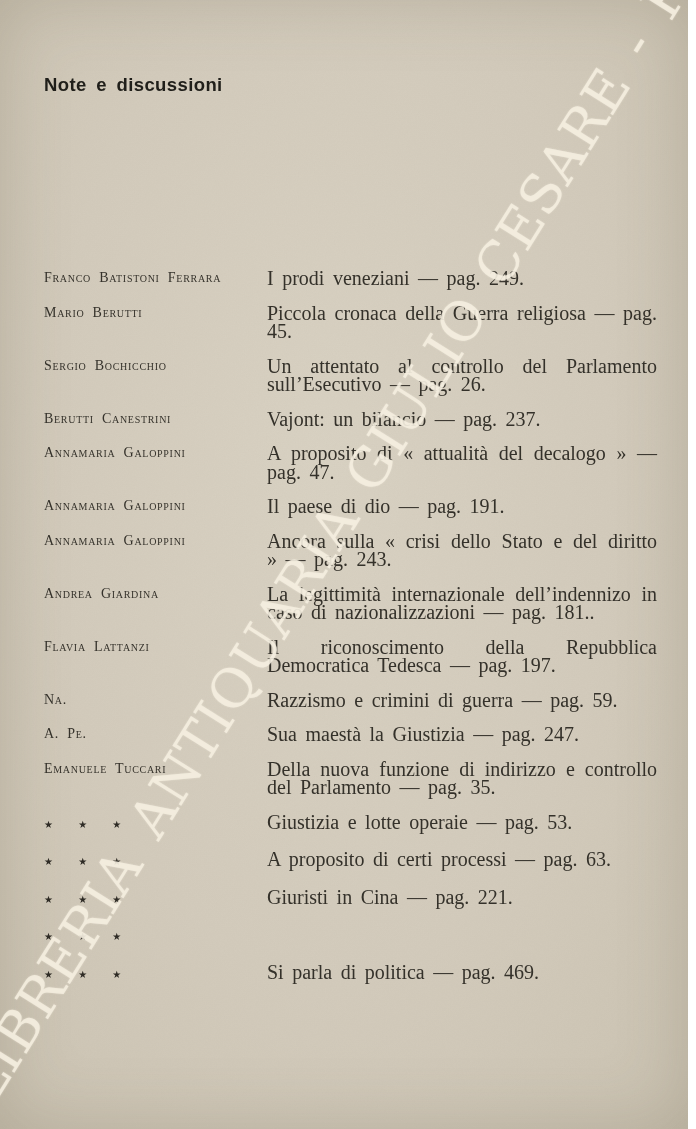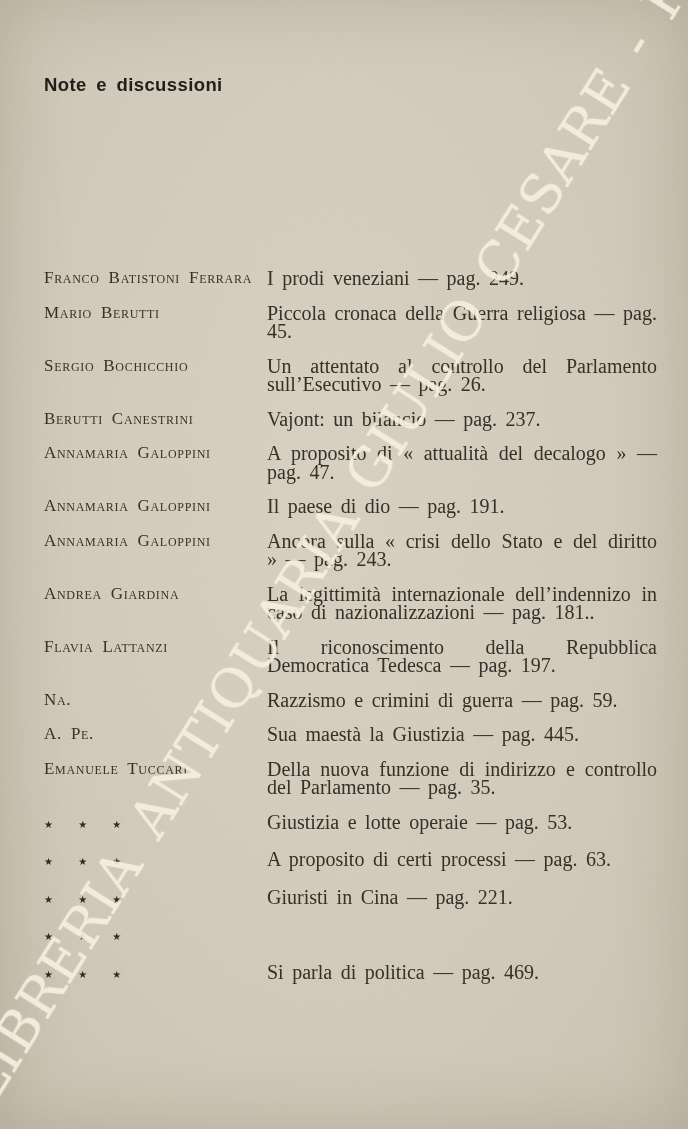--- a/index.html
+++ b/index.html
@@ -43,21 +43,21 @@
 
   .entry-row {
     display: flex;
     align-items: flex-start;
     margin-bottom: 16px;
   }
 
   .entry-author {
     flex: 0 0 223px;
     font-variant: small-caps;
-    font-size: 17px;
+    font-size: 14px;
     letter-spacing: 0.7px;
     word-spacing: 4px;
     line-height: 18.5px;
     color: #35322b;
   }
 
   .entry-author.stars {
     font-family: "DejaVu Sans", sans-serif;
     font-size: 10px;
     letter-spacing: 9px;
@@ -155,21 +155,21 @@
     <div class="entry-title">Il riconoscimento della Repubblica Democratica Tedesca — pag. 197.</div>
   </div>
 
   <div class="entry-row">
     <div class="entry-author">Na.</div>
     <div class="entry-title">Razzismo e crimini di guerra — pag. 59.</div>
   </div>
 
   <div class="entry-row">
     <div class="entry-author">A. Pe.</div>
-    <div class="entry-title">Sua maestà la Giustizia — pag. 445.</div>
+    <div class="entry-title">Sua maestà la Giustizia — pag. 247.</div>
   </div>
 
   <div class="entry-row">
     <div class="entry-author">Emanuele Tuccari</div>
     <div class="entry-title">Della nuova funzione di indirizzo e controllo del Parlamento — pag. 35.</div>
   </div>
 
   <div class="entry-row">
     <div class="entry-author stars">★ ★ ★</div>
     <div class="entry-title">Giustizia e lotte operaie — pag. 53.</div>

